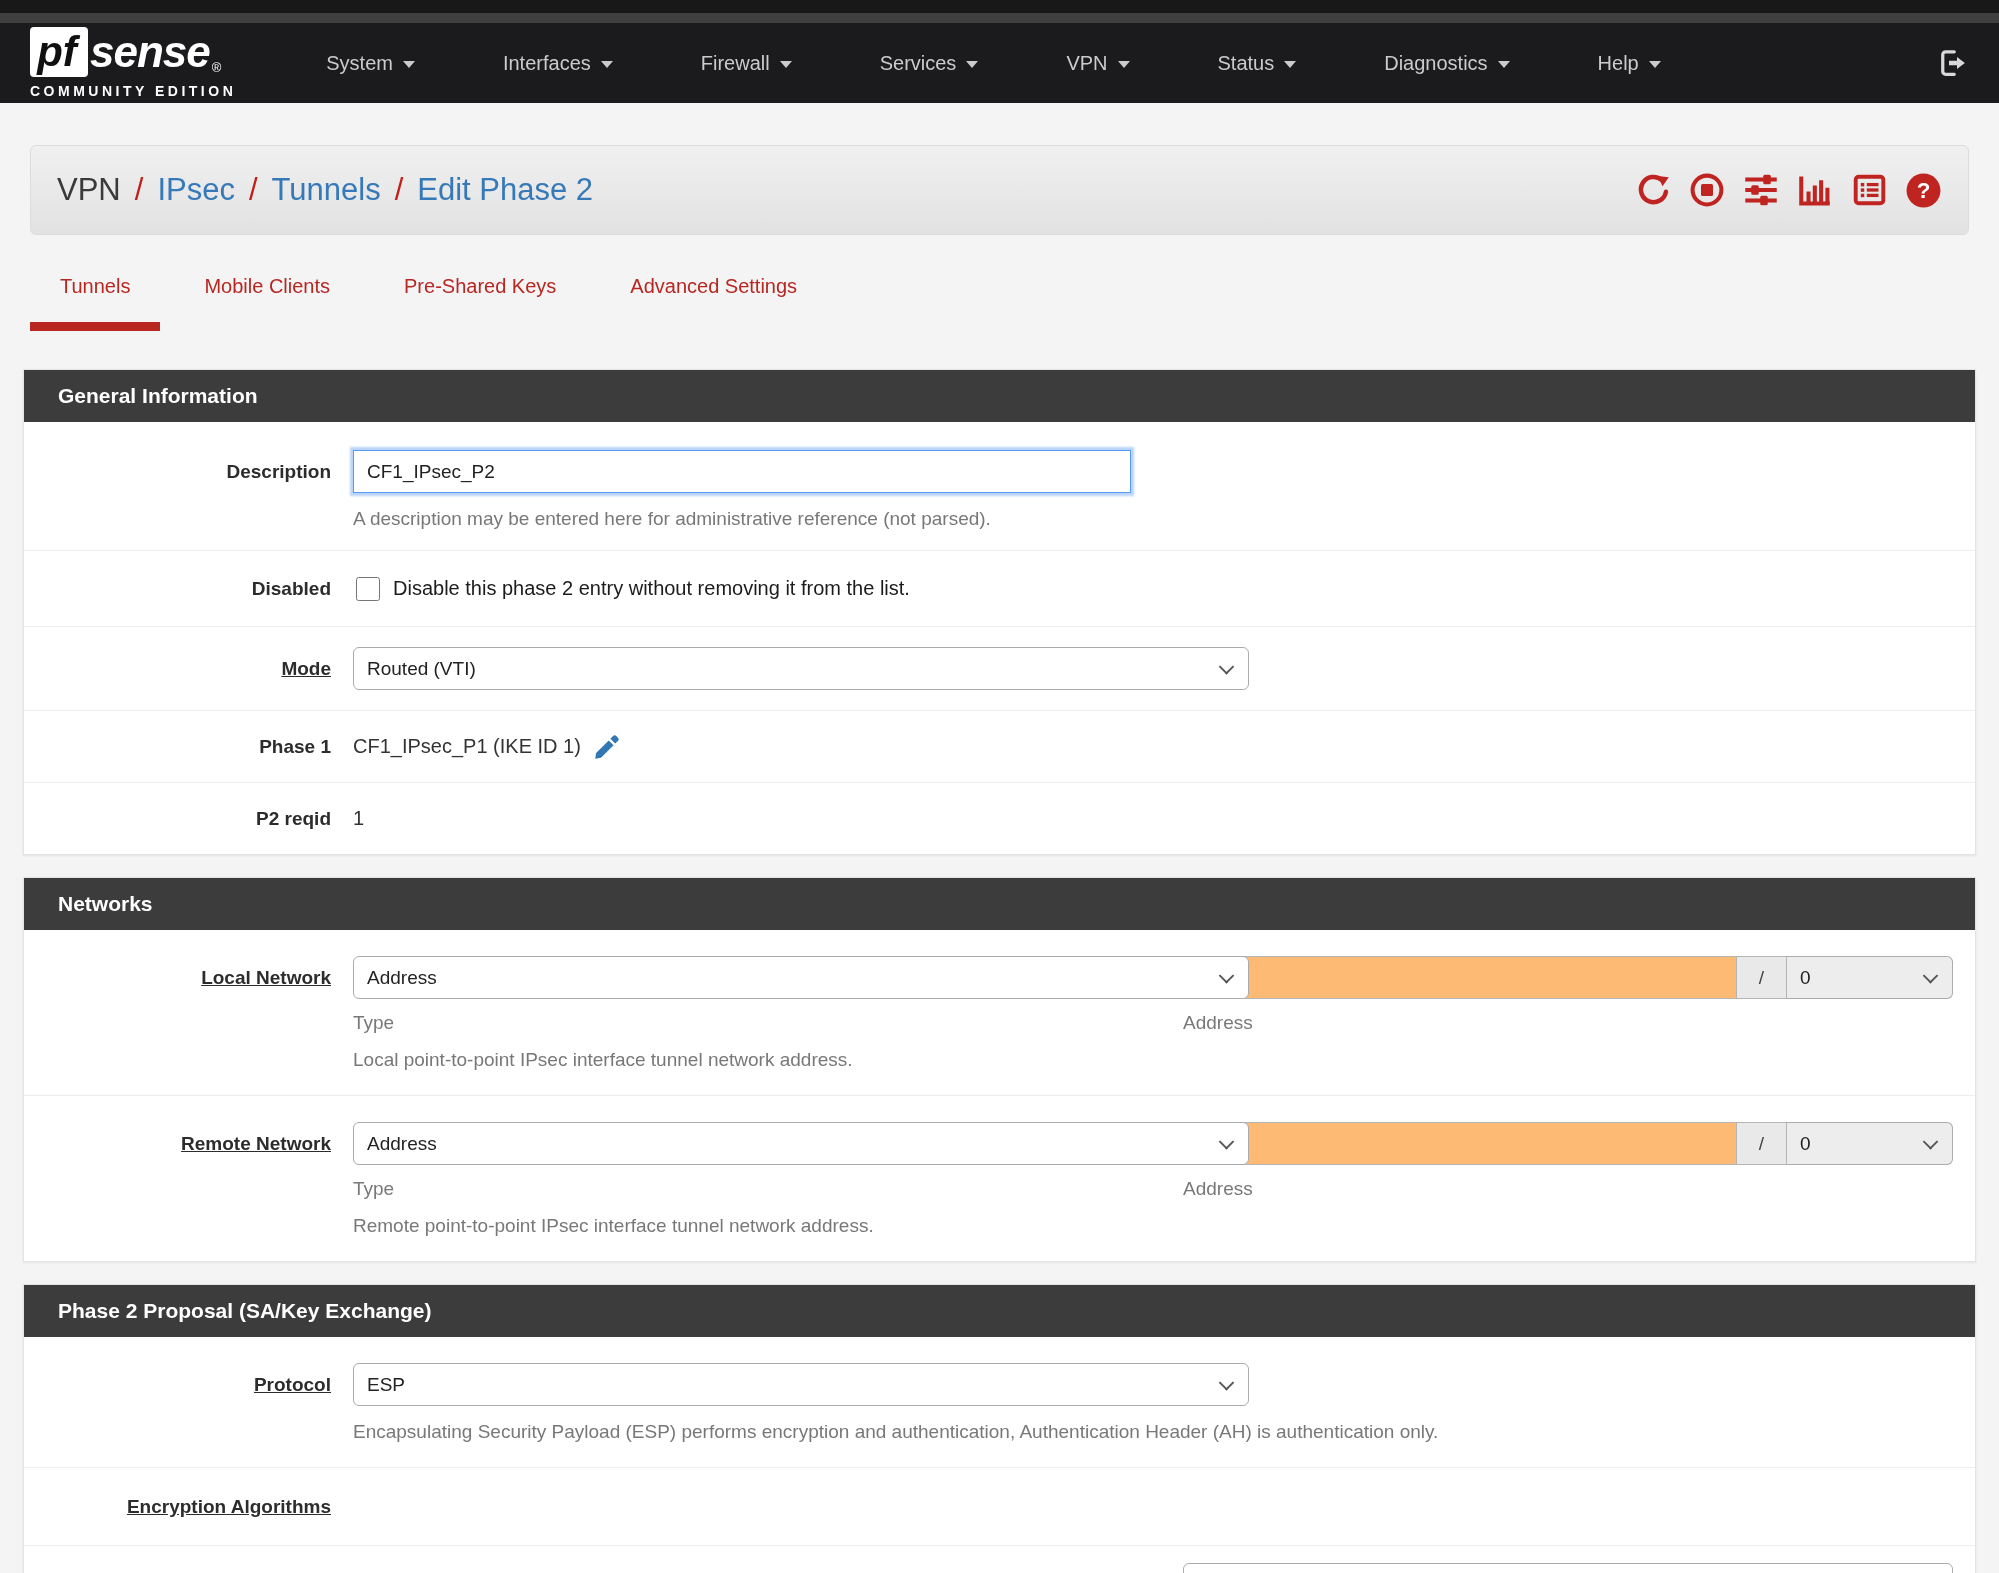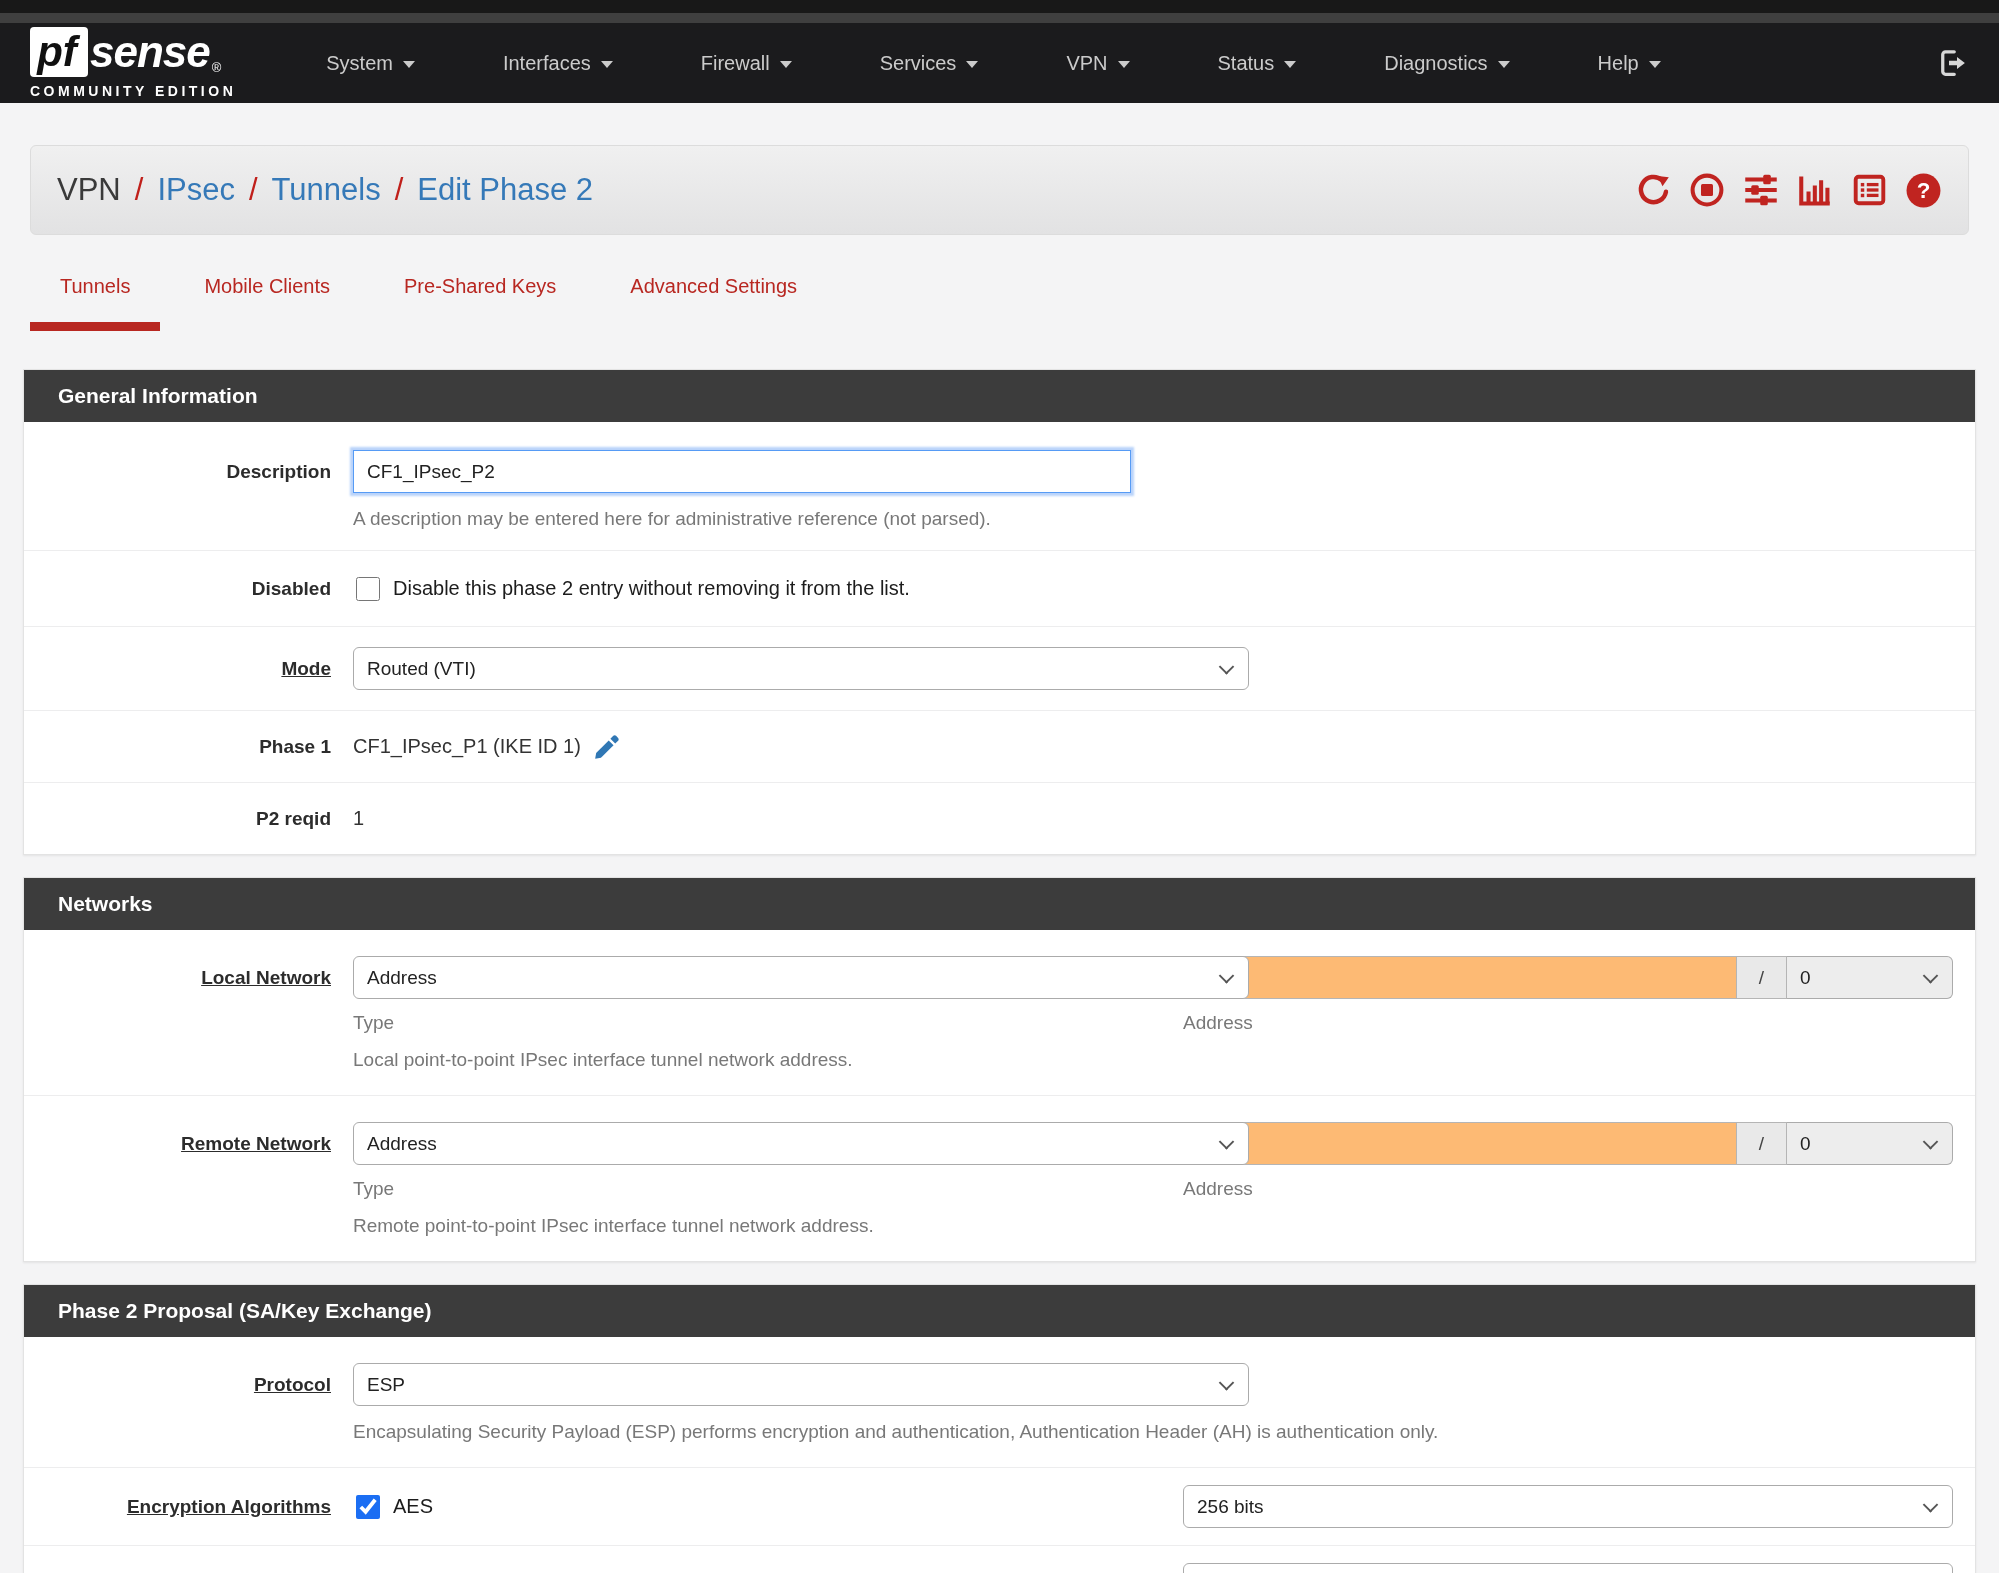--- a/index.html
+++ b/index.html
@@ -285,29 +285,20 @@
     <div class="panel-body">
       <div class="frow pad-proto">
         <div class="flabel underlined">Protocol</div>
         <div class="field">
           <span class="sel w-main"><select><option>ESP</option></select></span>
           <div class="help">Encapsulating Security Payload (ESP) performs encryption and authentication, Authentication Header (AH) is authentication only.</div>
         </div>
       </div>
       <div class="frow pad-enc">
         <div class="flabel underlined">Encryption Algorithms</div>
-        <div class="field two-col">
-          <div class="checkline">
-            <input type="checkbox" class="cb" checked="" style="">
-            <span class="cb-label">AES</span>
-          </div>
-          <div>
-            <span class="sel w-full"><select><option>256 bits</option></select></span>
-          </div>
-        </div>
       </div>
       <div class="frow pad-enc">
         <div class="flabel"></div>
         <div class="field two-col">
           <div class="checkline">
             <input type="checkbox" class="cb" style="">
             <span class="cb-label">AES128-GCM</span>
           </div>
           <div>
             <span class="sel w-full"><select><option>Auto</option></select></span>

